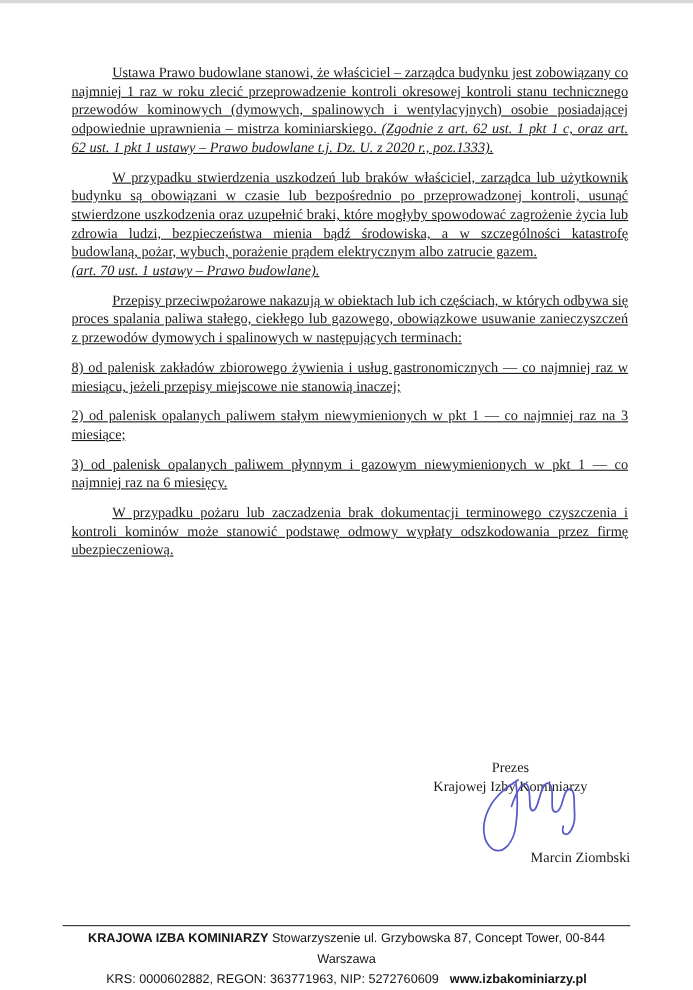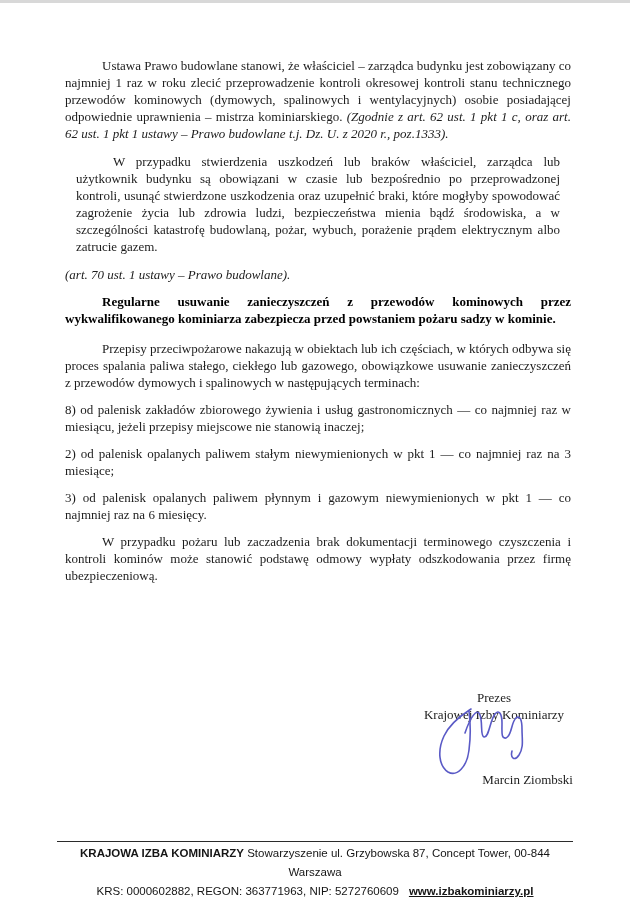--- a/index.html
+++ b/index.html
@@ -7,63 +7,62 @@
     width: 630px; height: 900px;
     background: #ffffff;
     font-family: "Liberation Serif", serif;
     color: #1c1c1c;
   }
   .page { position: relative; width: 630px; height: 900px; background: #fff; overflow: hidden; }
   .top-edge { position: absolute; top: 0; left: 0; width: 630px; height: 3px; background: #d8d8d8; }
 
   .content {
     position: absolute; top: 57px; left: 65px; width: 506px;
-    font-size: 13px; line-height: 17px; text-align: justify;
+    font-size: 13px; line-height: 17px; text-align: justify; text-decoration: underline;
   }
   .para { margin: 0 0 10px 0; text-indent: 37px; }
-  .para-tight { margin: 11px; text-indent: 37px; }
+  .para-tight { margin: 0; text-indent: 37px; }
   .citation { font-style: italic; }
   .cit-line { margin: 0 0 10px 0; text-indent: 0; font-style: italic; }
   .bold-para { font-weight: bold; color: #000; margin: 3px 0 13px 0; text-indent: 37px; }
   .list-item { margin: 0 0 10px 0; text-indent: 0; }
   .italic-para { font-style: italic; margin: 2px 0 10px 0; text-indent: 0; }
 
   .sig-titles {
-    position: absolute; left: 404px; top: 689px; width: 180px;
+    position: absolute; left: 374px; top: 689px; width: 180px;
     text-align: center; font-size: 13px; line-height: 17px;
   }
   .sig-svg { position: absolute; left: 433px; top: 703px; }
   .sig-name {
     position: absolute; left: 393px; top: 772px; width: 180px;
     text-align: right; font-size: 13px;
   }
 
   .footer {
     position: absolute; left: 57px; top: 817px; width: 516px;
     border-top: 1px solid #2b2b2b; padding-top: 2px;
     text-align: center;
     font-family: "Liberation Sans", sans-serif;
     font-size: 11.5px; line-height: 19px; color: #151515; margin-top: 24px;
   }
   .fw-b { font-weight: bold; }
-  .site { margin-left: 10px; font-weight: bold; text-decoration: underline; }
+  .site { margin-left: 10px; font-weight: bold; }
 </style>
 </head>
 <body>
 
 <div class="page">
   <div class="top-edge"></div>
 
   <div class="content">
     <p class="para"><span>Ustawa Prawo budowlane stanowi, że właściciel – zarządca budynku jest zobowiązany co najmniej 1 raz w roku zlecić przeprowadzenie kontroli okresowej kontroli stanu technicznego przewodów kominowych (dymowych, spalinowych i wentylacyjnych) osobie posiadającej odpowiednie uprawnienia – mistrza kominiarskiego. </span><span class="citation">(Zgodnie z art. 62 ust. 1 pkt 1 c, oraz art. 62 ust. 1 pkt 1 ustawy – Prawo budowlane t.j. Dz. U. z 2020 r., poz.1333).</span></p>
 
     <p class="para-tight">W przypadku stwierdzenia uszkodzeń lub braków właściciel, zarządca lub użytkownik budynku są obowiązani w czasie lub bezpośrednio po przeprowadzonej kontroli, usunąć stwierdzone uszkodzenia oraz uzupełnić braki, które mogłyby spowodować zagrożenie życia lub zdrowia ludzi, bezpieczeństwa mienia bądź środowiska, a w szczególności katastrofę budowlaną, pożar, wybuch, porażenie prądem elektrycznym albo zatrucie gazem.</p>
     <div class="cit-line">(art. 70 ust. 1 ustawy – Prawo budowlane).</div>
 
-    <p class="bold-para">Regularne usuwanie zanieczyszczeń z przewodów kominowych przez wykwalifikowanego kominiarza zabezpiecza przed powstaniem pożaru sadzy w kominie.</p>
 
     <p class="para">Przepisy przeciwpożarowe nakazują w obiektach lub ich częściach, w których odbywa się proces spalania paliwa stałego, ciekłego lub gazowego, obowiązkowe usuwanie zanieczyszczeń z przewodów dymowych i spalinowych w następujących terminach:</p>
 
     <div class="list-item">8) od palenisk zakładów zbiorowego żywienia i usług gastronomicznych — co najmniej raz w miesiącu, jeżeli przepisy miejscowe nie stanowią inaczej;</div>
     <div class="list-item">2) od palenisk opalanych paliwem stałym niewymienionych w pkt 1 — co najmniej raz na 3 miesiące;</div>
     <div class="list-item">3) od palenisk opalanych paliwem płynnym i gazowym niewymienionych w pkt 1 — co najmniej raz na 6 miesięcy.</div>
 
 
     <p class="para">W przypadku pożaru lub zaczadzenia brak dokumentacji terminowego czyszczenia i kontroli kominów może stanowić podstawę odmowy wypłaty odszkodowania przez firmę ubezpieczeniową.</p>
   </div>

